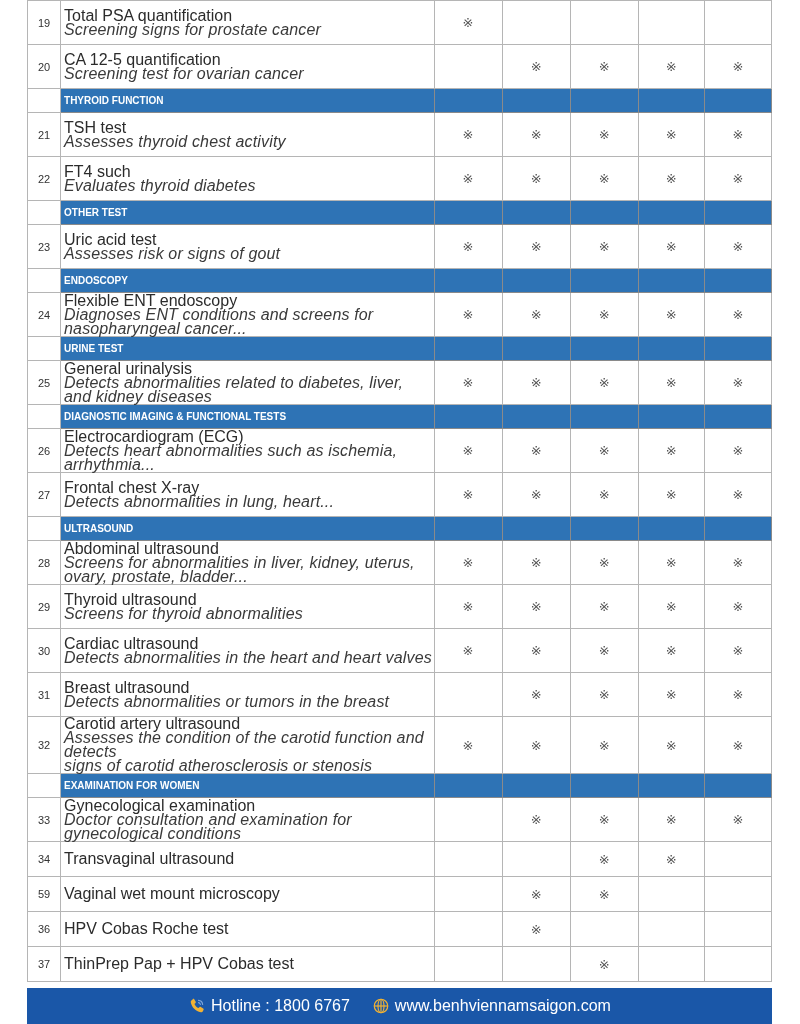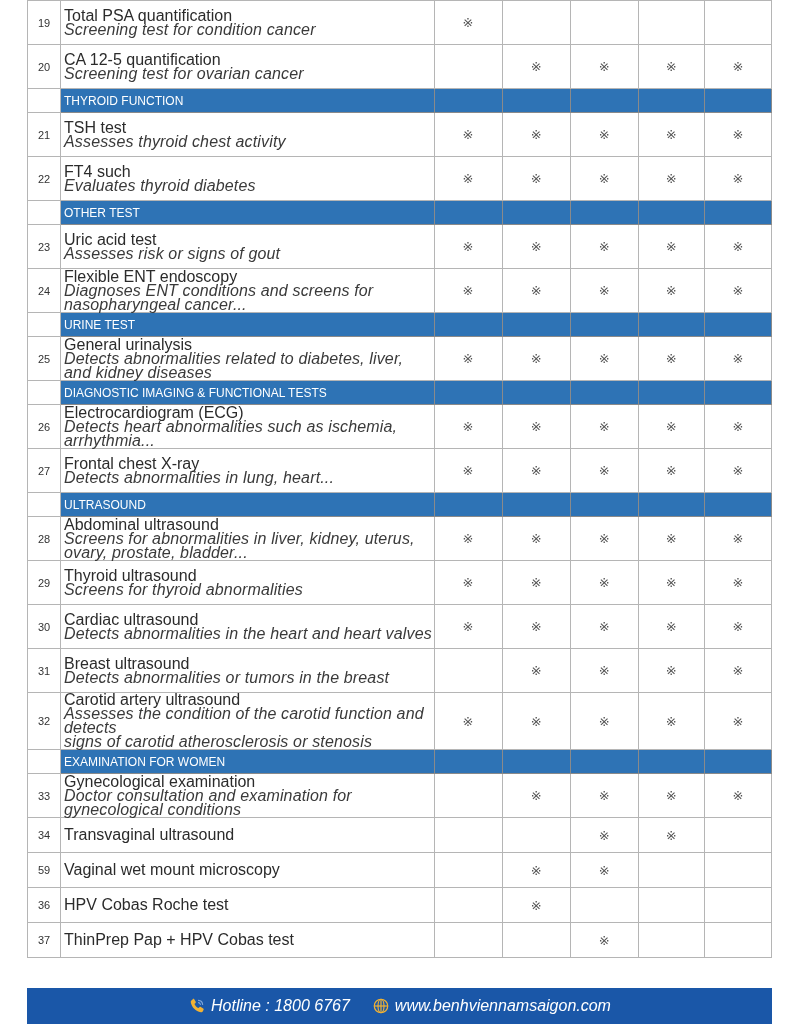--- a/index.html
+++ b/index.html
@@ -23,29 +23,29 @@
   td.name { padding-left: 3px !important; font-size: 16px; line-height: 14px; }
   .t-title { display: block; color: #2b2b2b; }
   .t-desc { display: block; font-style: italic; color: #3a3a3a; letter-spacing: 0.15px; }
   td.mark { text-align: center; font-size: 13px; color: #555; }
   tr.item { height: 44px; }
   tr.item.short { height: 35px; }
   tr.section { height: 24px; }
   tr.section td.sec-no { background: #ffffff; }
   tr.section td.sec-fill { background: #2e73b5; border-color: #8a8a8a; }
   tr.section td.sec-label {
-    background: #2e73b5; color: #ffffff; font-weight: normal; font-size: 12px;
+    background: #2e73b5; color: #ffffff; font-weight: bold; font-size: 10px;
     padding-left: 3px !important; border-color: #8a8a8a;
   }
   #footer {
     position: absolute; left: 27px; top: 988px; width: 745px; height: 36px;
     background: #1a57a8; display: flex; align-items: center; justify-content: center;
     color: #ffffff; font-size: 16px;
   }
-  .f-item { display: flex; align-items: flex-end; gap: 5px; font-style: italic; }
+  .f-item { display: flex; align-items: flex-end; gap: 5px; }
   .f-gap { width: 22px; }
   .f-icon { width: 18px; height: 18px; display: inline-block; }
 </style>
 </head>
 <body>
 
 <div id="sheet">
   <table class="pkg">
     <colgroup>
       <col class="c-no">
@@ -54,21 +54,21 @@
         <col class="c-pk">
         <col class="c-pk">
         <col class="c-pk-5">
         <col class="c-pk-last">
     </colgroup>
     <tbody id="tbody">
         <tr class="item">
           <td class="no">19</td>
           <td class="name">
             <span class="t-title">Total PSA quantification</span>
-            <span class="t-desc">Screening test for condition cancer</span>
+            <span class="t-desc">Screening signs for prostate cancer</span>
           </td>
           <td class="mark"><span>※</span></td>
           <td class="mark"></td>
           <td class="mark"></td>
           <td class="mark"></td>
           <td class="mark"></td>
         </tr>
         <tr class="item">
           <td class="no">20</td>
           <td class="name">
@@ -127,20 +127,29 @@
           <td class="no">23</td>
           <td class="name">
             <span class="t-title">Uric acid test</span>
             <span class="t-desc">Assesses risk or signs of gout</span>
           </td>
           <td class="mark"><span>※</span></td>
           <td class="mark"><span>※</span></td>
           <td class="mark"><span>※</span></td>
           <td class="mark"><span>※</span></td>
           <td class="mark"><span>※</span></td>
+        </tr>
+        <tr class="section">
+          <td class="sec-no"></td>
+          <td class="sec-label">ENDOSCOPY</td>
+          <td class="sec-fill"></td>
+          <td class="sec-fill"></td>
+          <td class="sec-fill"></td>
+          <td class="sec-fill"></td>
+          <td class="sec-fill"></td>
         </tr>
         <tr class="item">
           <td class="no">24</td>
           <td class="name">
             <span class="t-title">Flexible ENT endoscopy</span>
             <span class="t-desc">Diagnoses ENT conditions and screens for nasopharyngeal cancer...</span>
           </td>
           <td class="mark"><span>※</span></td>
           <td class="mark"><span>※</span></td>
           <td class="mark"><span>※</span></td>

